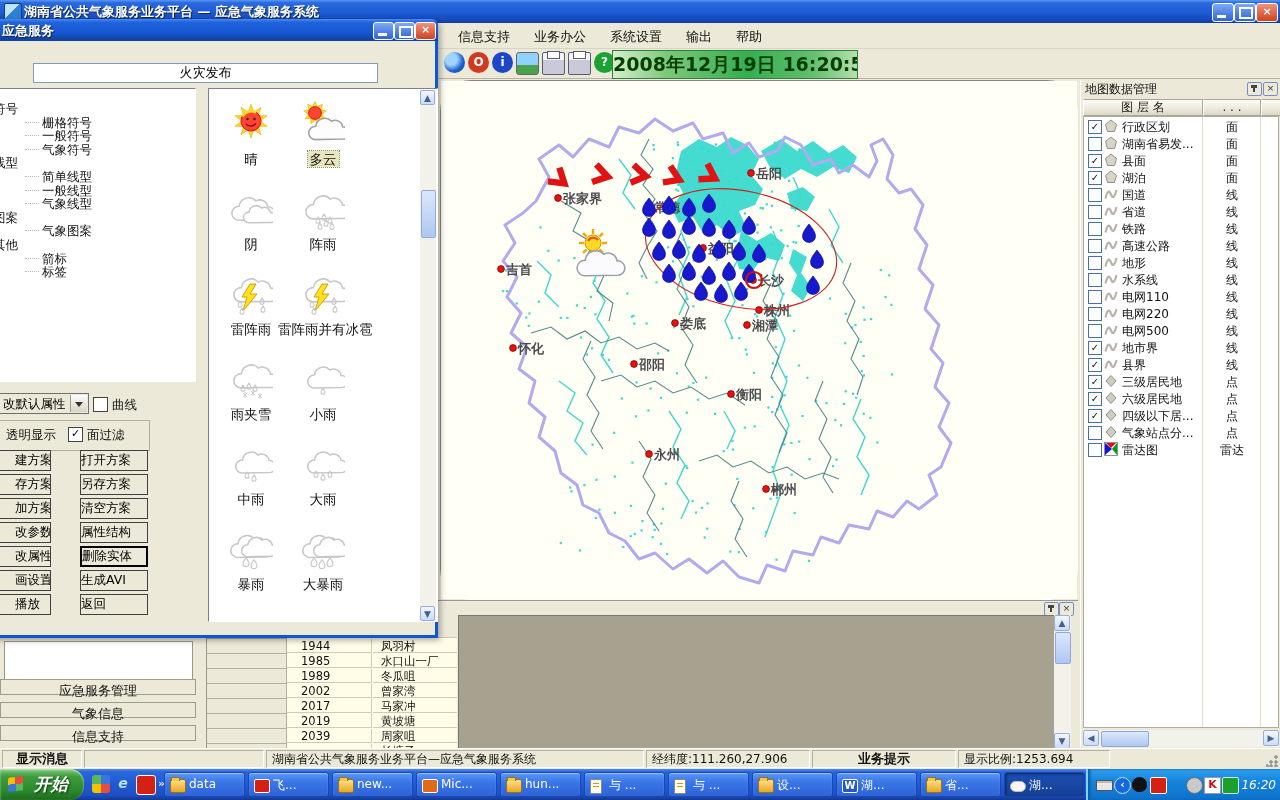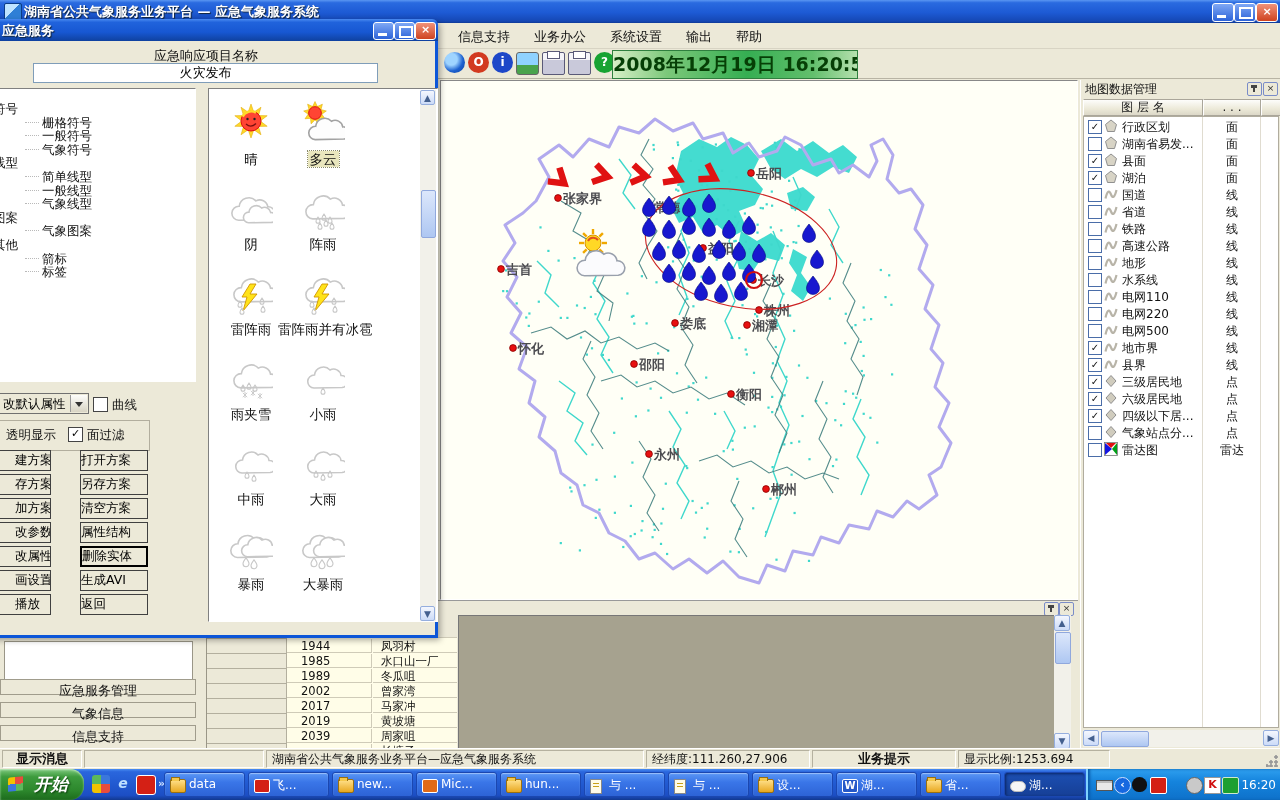--- a/index.html
+++ b/index.html
@@ -24,21 +24,21 @@
   .ticon{display:inline-block;width:21px;height:21px;margin-right:3px;vertical-align:top;position:relative;border-radius:3px;}
   .ticon.round{border-radius:50%;}
   .tglyph{position:absolute;left:0;top:2px;width:100%;text-align:center;color:#fff;font-weight:bold;font-size:12px;line-height:17px;}
   .globe{background:radial-gradient(circle at 35% 35%,#9fd4ff 0 30%,#1e62d0 60%,#0c3f9e 100%);}
   .imgic{background:linear-gradient(180deg,#8fd2ff 0 55%,#49a34c 55% 100%);border:1px solid #666;}
   .printic{background:linear-gradient(180deg,#f4f4f8 0 35%,#c9c9da 35% 100%);border:1px solid #5a5a78;border-radius:2px;}
   .printic::after{content:"";position:absolute;left:4px;top:-2px;width:11px;height:6px;background:#fff;border:1px solid #5a5a78;}
   #datebox{left:612px;top:50px;width:244px;height:27px;background:linear-gradient(90deg,#d8efc8,#7cc87a 22%,#35ae52 55%,#63bf6d 82%,#b5e0ae);border:1px solid #2f7f3f;color:#063f06;font-weight:bold;font-size:19px;text-align:center;line-height:26px;letter-spacing:0px;white-space:nowrap;overflow:hidden;}
 
   
-  #mappanel{left:440px;top:80px;width:638px;height:520px;background:#fffff6;border-top:1px solid #888;border-left:1px solid #888;border-right:1px solid #fff;border-bottom:1px solid #fff;box-sizing:border-box;}
+  #mappanel{left:440px;top:80px;width:638px;height:520px;background:#fffff6;border-top:1px solid #888;border-left:1px solid #888;border-right:1px solid #fff;border-bottom:1px solid #fff;box-sizing:border-box;border-radius:31px;}
 
   
   #rpanel{left:1080px;top:80px;width:200px;height:668px;background:#ece9d8;border-left:1px solid #fff;box-sizing:border-box;}
   #rtitle{left:4px;top:1px;font-size:12px;color:#111;}
   .minibtn{width:13px;height:12px;border:1px solid #7a8cc8;background:#ece9d8;text-align:center;line-height:10px;font-size:9px;color:#333;border-radius:2px;}
   .pinstem{position:absolute;left:5px;top:2px;width:2px;height:7px;background:#444;}
   .pinhead{position:absolute;left:3px;top:2px;width:6px;height:3px;background:#444;}
   #rhead{left:2px;top:19px;width:196px;height:17px;}
   .hcell{position:absolute;top:0;height:17px;background:linear-gradient(180deg,#fdfdfb,#ece9d8 60%,#dcd8c8);border:1px solid #aaa69a;border-left-color:#fff;box-sizing:border-box;text-align:center;font-size:12px;line-height:15px;color:#222;}
   #rlist{left:2px;top:36px;width:196px;height:612px;background:#fff;border:1px solid #b0ac9e;box-sizing:border-box;overflow:hidden;}
@@ -82,21 +82,21 @@
   #taskbar{left:0;top:769px;width:1280px;height:31px;background:linear-gradient(180deg,#4a8df2 0%,#2a66dd 9%,#2159d0 50%,#1c4ec4 85%,#12398f 100%);}
   #startbtn{left:0;top:0;width:84px;height:31px;border-radius:0 14px 14px 0;background:linear-gradient(180deg,#7ec97e 0%,#3d9b3d 25%,#2c872c 70%,#1d6b1d 100%);color:#fff;font-size:17px;font-weight:bold;font-style:italic;line-height:30px;text-align:center;text-shadow:1px 1px 2px #0a3a0a;box-shadow:inset 0 1px 2px #bfe8bf;}
   #winflag{position:absolute;left:8px;top:8px;width:15px;height:14px;background:
      linear-gradient(135deg,#e33 0,#e33 100%);border-radius:2px 0 0 0;
      background:conic-gradient(#e84c3d 0 25%,#5cb85c 0 50%,#3b77db 0 75%,#f2c200 0);transform:skewY(-5deg);}
   .qlicon{top:6px;width:18px;height:18px;border-radius:3px;text-align:center;line-height:17px;color:#fff;font-weight:bold;font-size:14px;}
   .tbtn{position:absolute;top:3px;width:81px;height:25px;border-radius:3px;background:linear-gradient(180deg,#5b97f5,#3a76e8 40%,#2d63d6);border:1px solid #1b47b0;box-shadow:inset 0 1px 1px #9cc0fb;color:#fff;font-size:12px;box-sizing:border-box;overflow:hidden;white-space:nowrap;}
   .tbtn.active{background:linear-gradient(180deg,#1c4fb2,#163f96);box-shadow:inset 1px 1px 3px #0a2460;}
   .tbl{position:absolute;left:24px;top:4px;}
   #tray{left:1086px;top:0;width:194px;height:31px;background:linear-gradient(180deg,#2fa0f0 0%,#1584dd 40%,#0f74cd 90%);border-left:2px solid #7fd2ff;box-shadow:inset 2px 0 3px #0a5aa8;color:#fff;}
-  #traytime{position:absolute;right:6px;top:9px;font-size:12px;color:#fff;}
+  #traytime{position:absolute;right:6px;top:9px;font-size:12px;color:#fff;font-style:italic;}
   .tric{position:absolute;top:8px;width:15px;height:15px;font-size:11px;font-weight:bold;text-align:center;line-height:14px;}
 
   
   #dialog{left:-22px;top:20px;width:460px;height:618px;z-index:30;border-right:3px solid #0c56d8;border-bottom:3px solid #0c56d8;border-left:3px solid #0c56d8;box-sizing:border-box;background:#ece9d8;border-radius:6px 6px 0 0;box-shadow:2px 2px 6px rgba(0,0,0,.35);}
   #dtitle{left:-3px;top:-1px;width:460px;height:22px;background:linear-gradient(180deg,#4a8af0 0%,#2063dc 15%,#1757d2 60%,#0f419f 100%);border-radius:6px 6px 0 0;color:#fff;font-weight:bold;font-size:13px;}
   #dtitletext{position:absolute;left:24px;top:3px;text-shadow:1px 1px 1px #123;}
   .dwbtn{width:19px;height:16px;top:3px;border:1px solid #fff;border-radius:3px;background:linear-gradient(180deg,#7fa8f5,#2d63d8);color:#fff;text-align:center;line-height:14px;font-weight:bold;font-size:11px;position:absolute;}
   .dwbtn.close{background:linear-gradient(180deg,#f0927a,#cf4320);}
   #dlabel{left:60px;top:27px;width:330px;text-align:center;font-size:13px;color:#111;}
   #dinput{left:52px;top:43px;width:345px;height:20px;border:1px solid #7f9db9;background:#fff;text-align:center;font-size:13px;font-family:inherit;box-sizing:border-box;}
@@ -891,21 +891,20 @@
     <div id="dtitle" class="abs">
       <div id="dtitletext">应急服务</div>
       <div class="dwbtn" style="left:395px">
           <div class="minbar"></div>
         </div>
       <div class="dwbtn" style="left:416px">
           <div class="maxbox"></div>
         </div>
       <div class="dwbtn close" style="left:437px">×</div>
     </div>
-    <div id="dlabel" class="abs">应急响应项目名称</div>
     <input id="dinput" class="abs" value="火灾发布" style="">
     <div id="treebox" class="abs">
         <div class="trow parent" style="left: 0px; top: 12px; width: 100%;">
           <div class="tlabel">符号</div>
         </div>
         <div class="trow child" style="left: 0px; top: 25.6px; width: 100%;">
           <div class="tdots"></div>
           <div class="tlabel">栅格符号</div>
         </div>
         <div class="trow child" style="left: 0px; top: 39.2px; width: 100%;">

